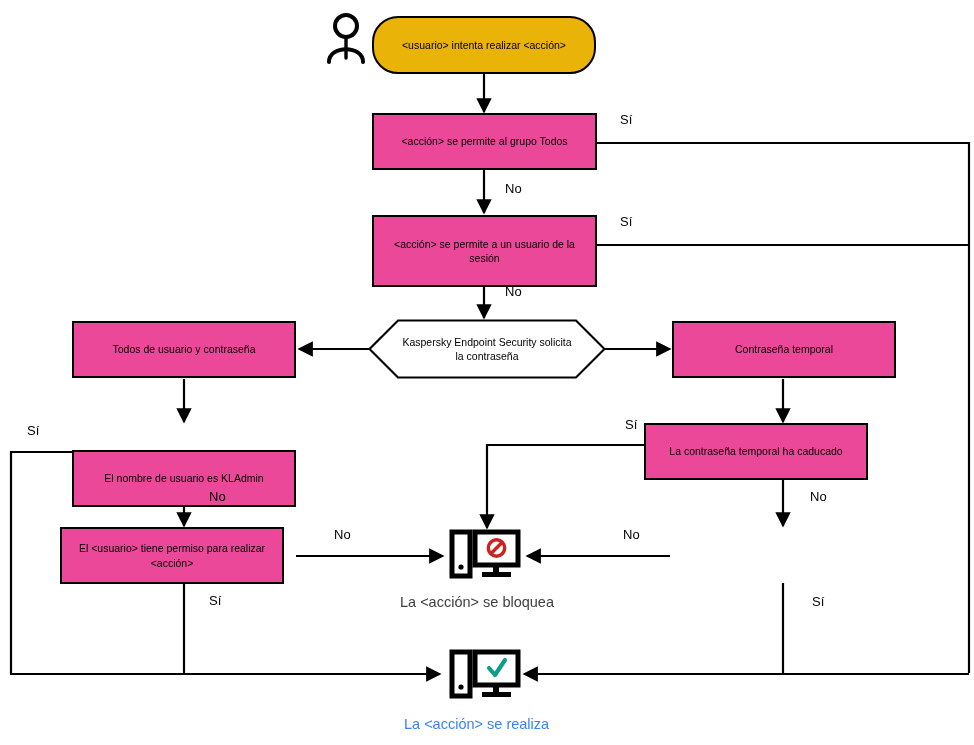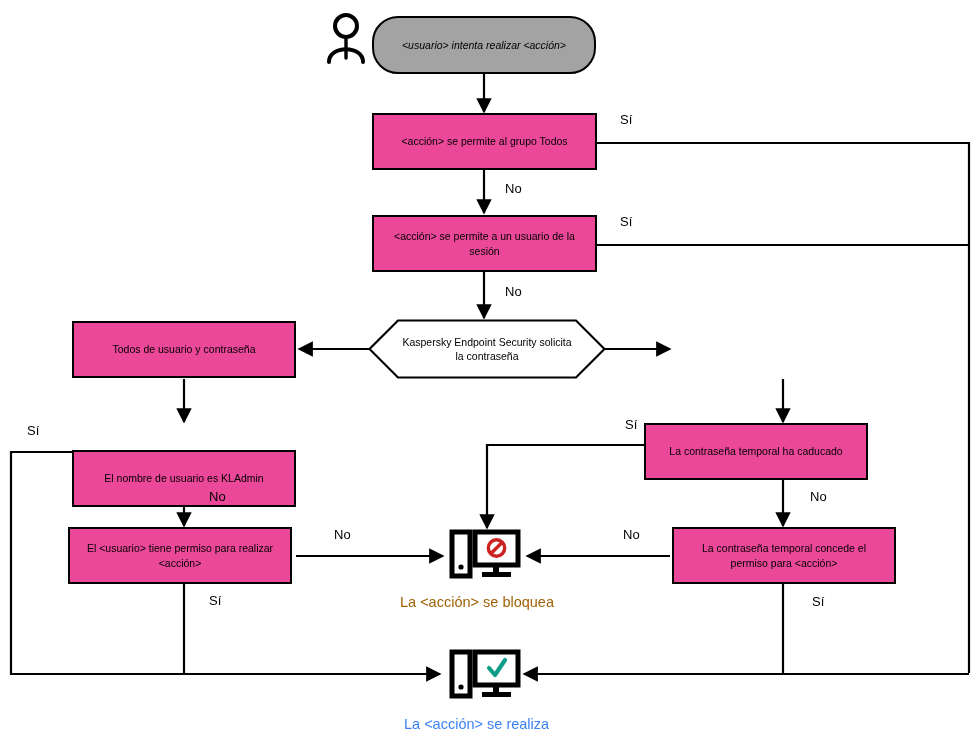--- a/index.html
+++ b/index.html
@@ -36,23 +36,22 @@
     font-size: 10.5px;
     line-height: 1.35;
     padding: 2px 8px;
   }
   .rect {
     border: 2px solid #000000;
     background: #ec4899;
   }
   .stadium {
     border: 2px solid #000000;
-    background: #a3a3a3;
+    background: #eab308;
     border-radius: 26px;
-    font-style: italic;
   }
   .hex-wrap {
     position: absolute;
   }
   .hex-label {
     position: absolute;
     left: 0;
     top: 0;
     width: 100%;
     height: 100%;
@@ -140,39 +139,39 @@
       <circle cx="22" cy="14" r="11"></circle>
       <path d="M 5 50 C 5 33 39 33 39 50" stroke-linecap="round"></path>
       <path d="M 22 27 L 22 46" stroke-width="3.4" stroke-linecap="round"></path>
     </svg>
   </div>
 
   <div class="node stadium" style="left:372px; top:16px; width:224px; height:58px;">&lt;usuario&gt; intenta realizar &lt;acción&gt;</div>
 
   <div class="node rect" style="left:372px; top:113px; width:225px; height:57px;">&lt;acción&gt; se permite al grupo Todos</div>
 
-  <div class="node rect" style="left:372px; top:215px; width:225px; height:57px;">&lt;acción&gt; se permite a un usuario de la sesión</div>
+  <div class="node rect" style="left:372px; top:215px; width:225px; height:72px;">&lt;acción&gt; se permite a un usuario de la sesión</div>
 
   <div class="hex-wrap" style="left:368px; top:319px; width:238px; height:60px;">
     <svg width="238" height="60" viewBox="0 0 238 60" fill="#ffffff" stroke="#000000" stroke-width="2.2">
       <polygon points="1.5,30 30,1.5 208,1.5 236.5,30 208,58.5 30,58.5"></polygon>
     </svg>
     <div class="hex-label">Kaspersky Endpoint Security solicita la contraseña</div>
   </div>
 
   <div class="node rect" style="left:72px; top:321px; width:224px; height:57px;">Todos de usuario y contraseña</div>
 
+  <div class="node rect" style="left:672px; top:321px; width:224px; height:57px;">Contraseña temporal</div>
 
   <div class="node rect" style="left:72px; top:423px; width:224px; height:57px;margin-top:27px;">El nombre de usuario es KLAdmin</div>
 
   <div class="node rect" style="left:644px; top:423px; width:224px; height:57px;">La contraseña temporal ha caducado</div>
 
-  <div class="node rect" style="left:68px; top:527px; width:224px; height:57px;">El &lt;usuario&gt; tiene permiso para realizar &lt;acción&gt;</div>
-
-  <div class="node rect" style="left:672px; top:527px; width:224px; height:57px;">La contraseña temporal concede el permiso para &lt;acción&gt;</div>
+  <div class="node rect" style="left:60px; top:527px; width:224px; height:57px;">El &lt;usuario&gt; tiene permiso para realizar &lt;acción&gt;</div>
+
 
   <div class="edge-label" style="left:620px; top:112px;">Sí</div>
   <div class="edge-label" style="left:505px; top:181px;">No</div>
   <div class="edge-label" style="left:620px; top:214px;">Sí</div>
   <div class="edge-label" style="left:505px; top:284px;">No</div>
   <div class="edge-label" style="left:27px; top:423px;">Sí</div>
   <div class="edge-label" style="left:209px; top:489px;">No</div>
   <div class="edge-label" style="left:334px; top:527px;">No</div>
   <div class="edge-label" style="left:209px; top:593px;">Sí</div>
   <div class="edge-label" style="left:625px; top:417px;">Sí</div>
@@ -185,21 +184,21 @@
       <rect x="3" y="3" width="18" height="44" fill="#ffffff" stroke="#000000" stroke-width="5"></rect>
       <circle cx="12" cy="38" r="2.6" fill="#000000"></circle>
       <rect x="26" y="3" width="43" height="33" fill="#ffffff" stroke="#000000" stroke-width="5"></rect>
       <rect x="44" y="36" width="6" height="7" fill="#000000"></rect>
       <rect x="33" y="43" width="29" height="5" fill="#000000"></rect>
       <circle cx="47.5" cy="19" r="8.2" fill="none" stroke="#CC2222" stroke-width="3.4"></circle>
       <line x1="41.8" y1="24.7" x2="53.2" y2="13.3" stroke="#CC2222" stroke-width="3.4"></line>
     </svg>
   </div>
 
-  <div class="result-label" style="left:400px; top:594px; color:#a16207;">La &lt;acción&gt; se bloquea</div>
+  <div class="result-label" style="left:400px; top:594px; color:#404040;">La &lt;acción&gt; se bloquea</div>
 
   <div class="icon-box" style="left:449px; top:649px;">
     <svg width="72" height="54" viewBox="0 0 72 54">
       <rect x="3" y="3" width="18" height="44" fill="#ffffff" stroke="#000000" stroke-width="5"></rect>
       <circle cx="12" cy="38" r="2.6" fill="#000000"></circle>
       <rect x="26" y="3" width="43" height="33" fill="#ffffff" stroke="#000000" stroke-width="5"></rect>
       <rect x="44" y="36" width="6" height="7" fill="#000000"></rect>
       <rect x="33" y="43" width="29" height="5" fill="#000000"></rect>
       <path d="M 40 19 L 46 26 L 56 11" fill="none" stroke="#0E9E87" stroke-width="4.2" stroke-linecap="round" stroke-linejoin="round"></path>
     </svg>

